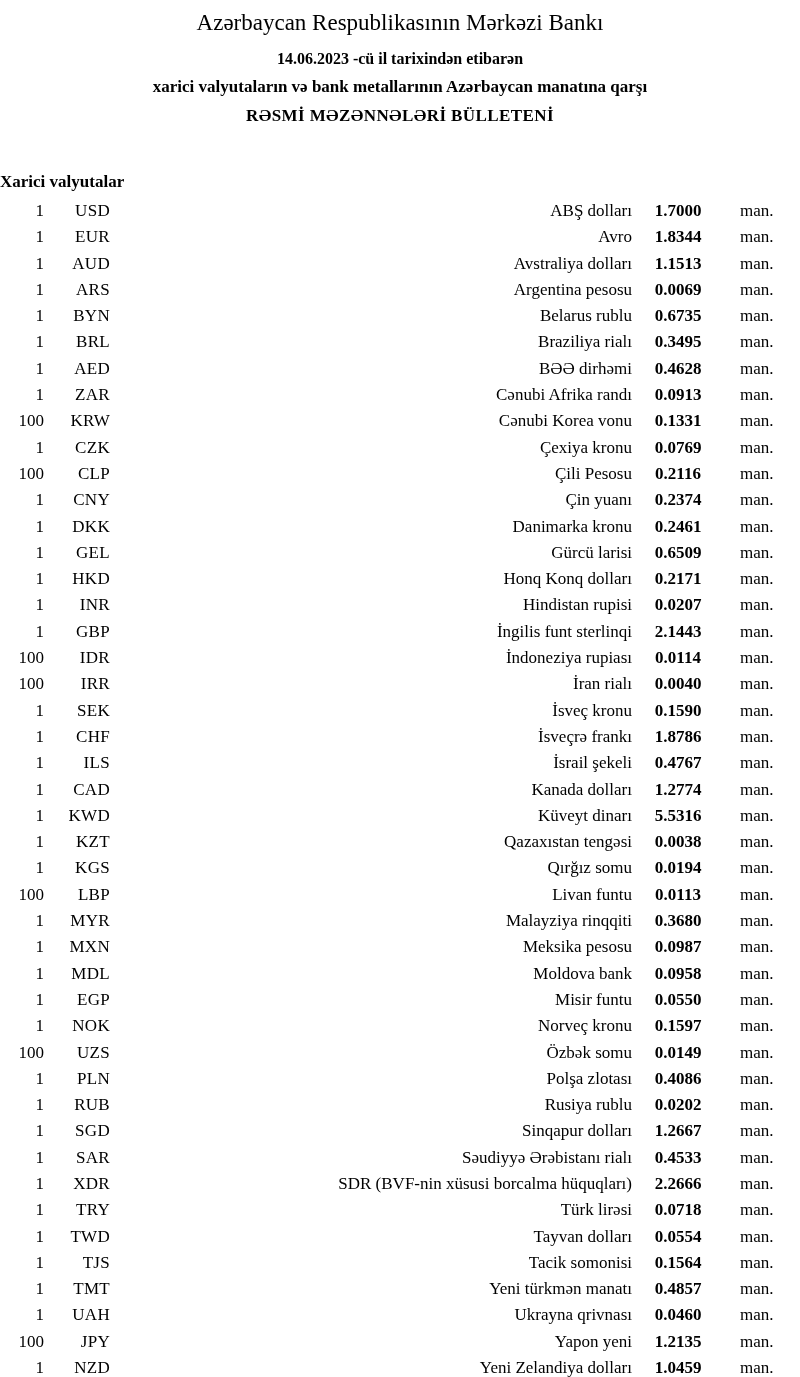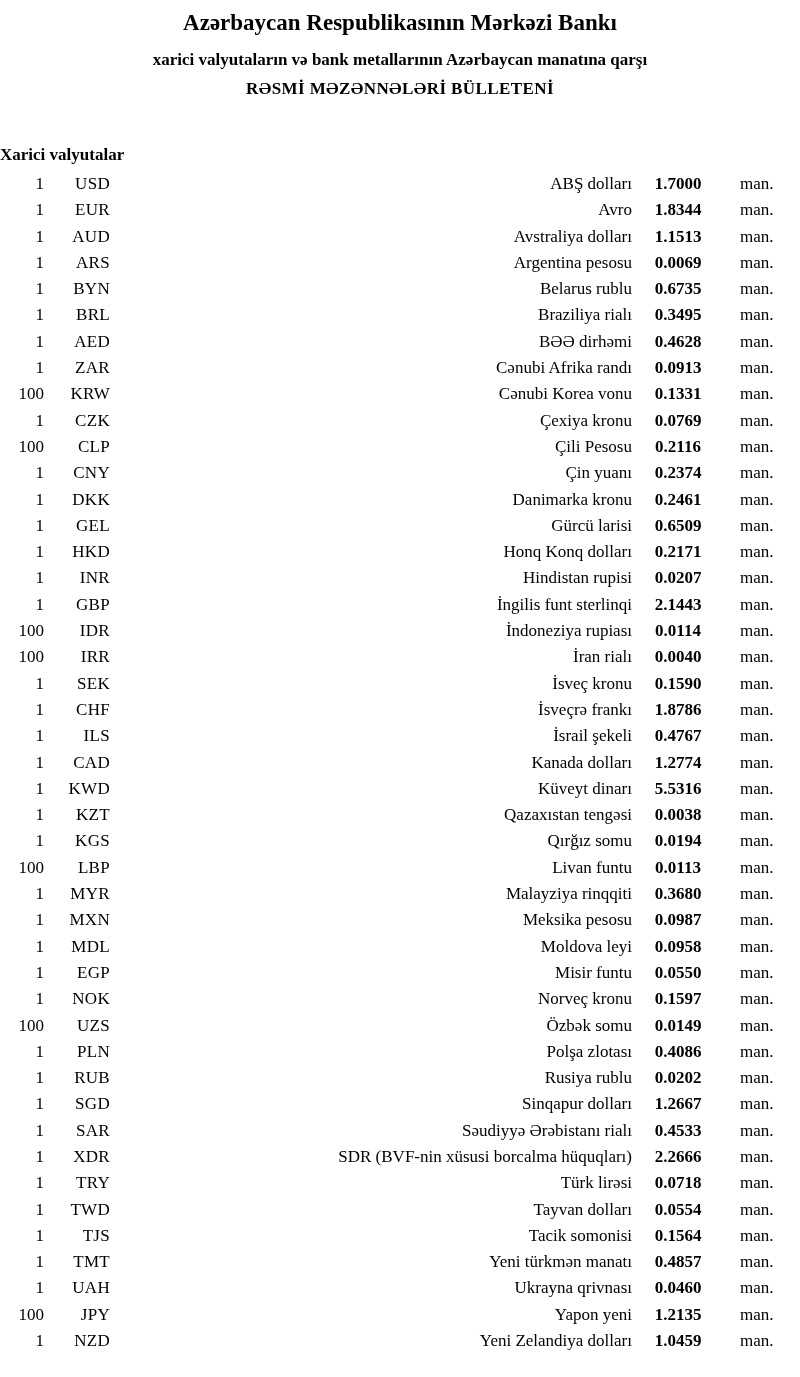--- a/index.html
+++ b/index.html
@@ -8,21 +8,21 @@
     width: 800px;
     height: 1377px;
     font-family: "Liberation Serif", "DejaVu Serif", serif;
     color: #000000;
     overflow: hidden;
   }
   .page { width: 800px; padding-top: 10px; }
   .title {
     text-align: center;
     font-size: 23px;
-    font-weight: bold;
+    font-weight: normal;
     margin-bottom: 14px;
   }
   .sub {
     text-align: center;
     font-weight: bold;
     font-size: 16px;
     margin-bottom: 9px;
   }
   .sub.mid { font-size: 17px; }
   .sub.caps { font-size: 17px; letter-spacing: 0.4px; margin-bottom: 0; }
@@ -52,20 +52,21 @@
   td.rate { width: 92px; text-align: center; font-weight: bold; }
   td.unit { width: 76px; text-align: left; padding-left: 16px; }
 </style>
 </head>
 <body>
 
 <div class="page">
 
   <header>
     <h1 class="title">Azərbaycan Respublikasının Mərkəzi Bankı</h1>
+    <p class="sub">14.06.2023 -cü il tarixindən etibarən</p>
     <p class="sub mid">xarici valyutaların və bank metallarının Azərbaycan manatına qarşı</p>
     <p class="sub caps">RƏSMİ MƏZƏNNƏLƏRİ BÜLLETENİ</p>
   </header>
 
   <h2 class="section-title">Xarici valyutalar</h2>
 
   <table class="rates">
     <tbody>
         <tr>
           <td class="qty">1</td>
@@ -266,21 +267,21 @@
         <tr>
           <td class="qty">1</td>
           <td class="code">MXN</td>
           <td class="name">Meksika pesosu</td>
           <td class="rate">0.0987</td>
           <td class="unit">man.</td>
         </tr>
         <tr>
           <td class="qty">1</td>
           <td class="code">MDL</td>
-          <td class="name">Moldova leyi</td>
+          <td class="name">Moldova bank</td>
           <td class="rate">0.0958</td>
           <td class="unit">man.</td>
         </tr>
         <tr>
           <td class="qty">1</td>
           <td class="code">EGP</td>
           <td class="name">Misir funtu</td>
           <td class="rate">0.0550</td>
           <td class="unit">man.</td>
         </tr>

